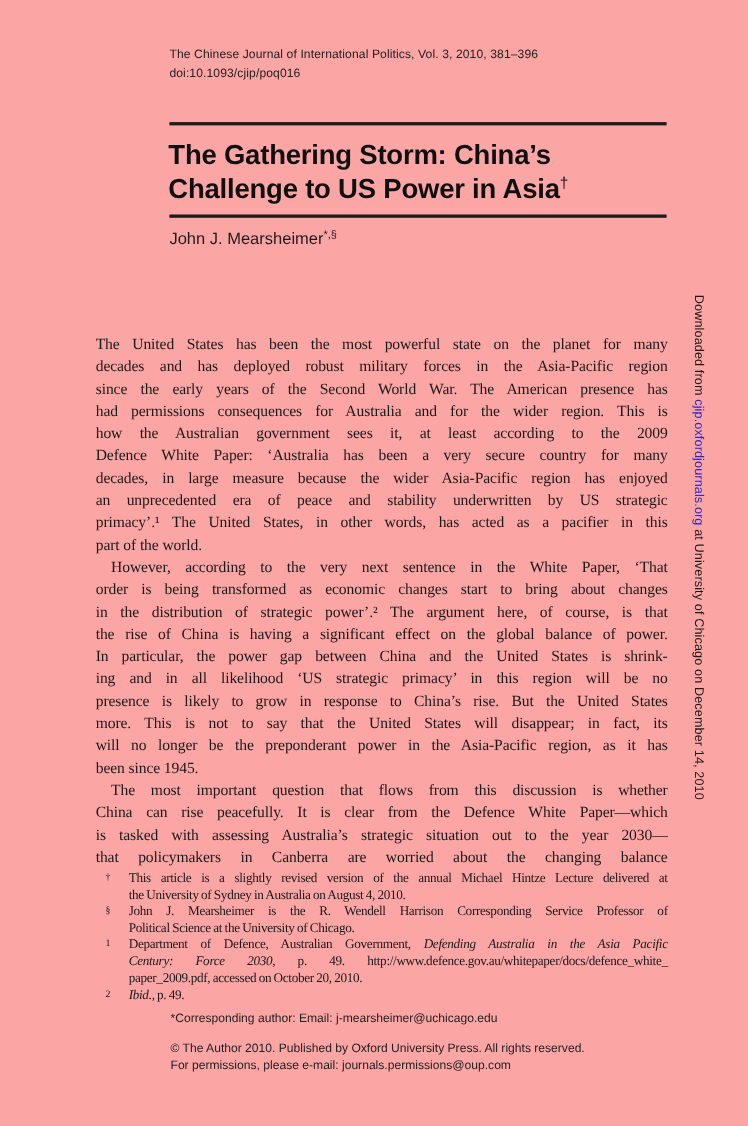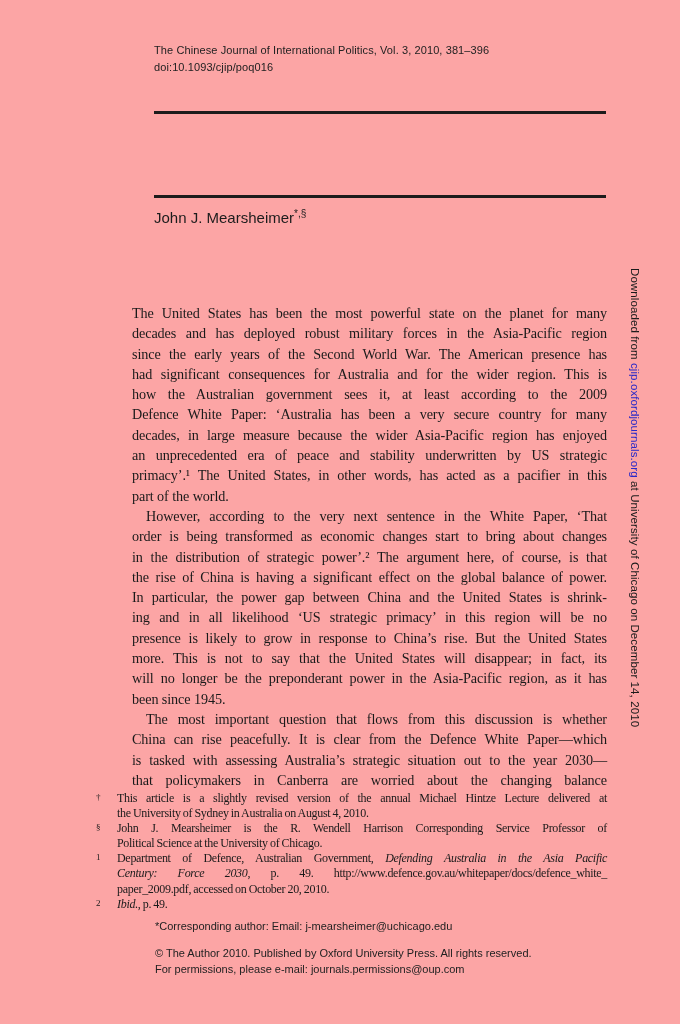--- a/index.html
+++ b/index.html
@@ -61,21 +61,20 @@
     font: 14.2px "Liberation Serif", serif;
     line-height: 20.3px;
     color: #1a1a1a;
     letter-spacing: -0.1px;
   }
   .bline {
     text-align: justify;
     text-align-last: justify;
     text-justify: inter-word;
     white-space: normal;
-    margin-left: 45px;
   }
   .bline.endline { text-align-last: left; }
   .bline.firstline { text-indent: 14px; }
 
   
   .footnotes {
     position: absolute;
     left: 87px; top: 791px;
     width: 520px;
     font: 12px "Liberation Serif", serif;
@@ -132,31 +131,35 @@
 
 <div class="page">
 
   <div class="jheader">
     <div>The Chinese Journal of International Politics, Vol. 3, 2010, 381–396</div>
     <div>doi:10.1093/cjip/poq016</div>
   </div>
 
   <div class="rule top"></div>
 
+  <div class="title">
+    <div>The Gathering Storm: China’s</div>
+    <div><span>Challenge to US Power in Asia</span><sup>†</sup></div>
+  </div>
 
   <div class="rule bottom"></div>
 
   <div class="author"><span>John J. Mearsheimer</span><sup>*,§</sup></div>
 
   <div class="body">
       <div>
         <div class="bline">The United States has been the most powerful state on the planet for many</div>
         <div class="bline">decades and has deployed robust military forces in the Asia-Pacific region</div>
         <div class="bline">since the early years of the Second World War. The American presence has</div>
-        <div class="bline">had significant consequences for Australia and for the wider region. This is</div>
+        <div class="bline">had permissions consequences for Australia and for the wider region. This is</div>
         <div class="bline">how the Australian government sees it, at least according to the 2009</div>
         <div class="bline">Defence White Paper: ‘Australia has been a very secure country for many</div>
         <div class="bline">decades, in large measure because the wider Asia-Pacific region has enjoyed</div>
         <div class="bline">an unprecedented era of peace and stability underwritten by US strategic</div>
         <div class="bline">primacy’.¹ The United States, in other words, has acted as a pacifier in this</div>
         <div class="bline endline">part of the world.</div>
       </div>
       <div>
         <div class="bline firstline">However, according to the very next sentence in the White Paper, ‘That</div>
         <div class="bline">order is being transformed as economic changes start to bring about changes</div>

